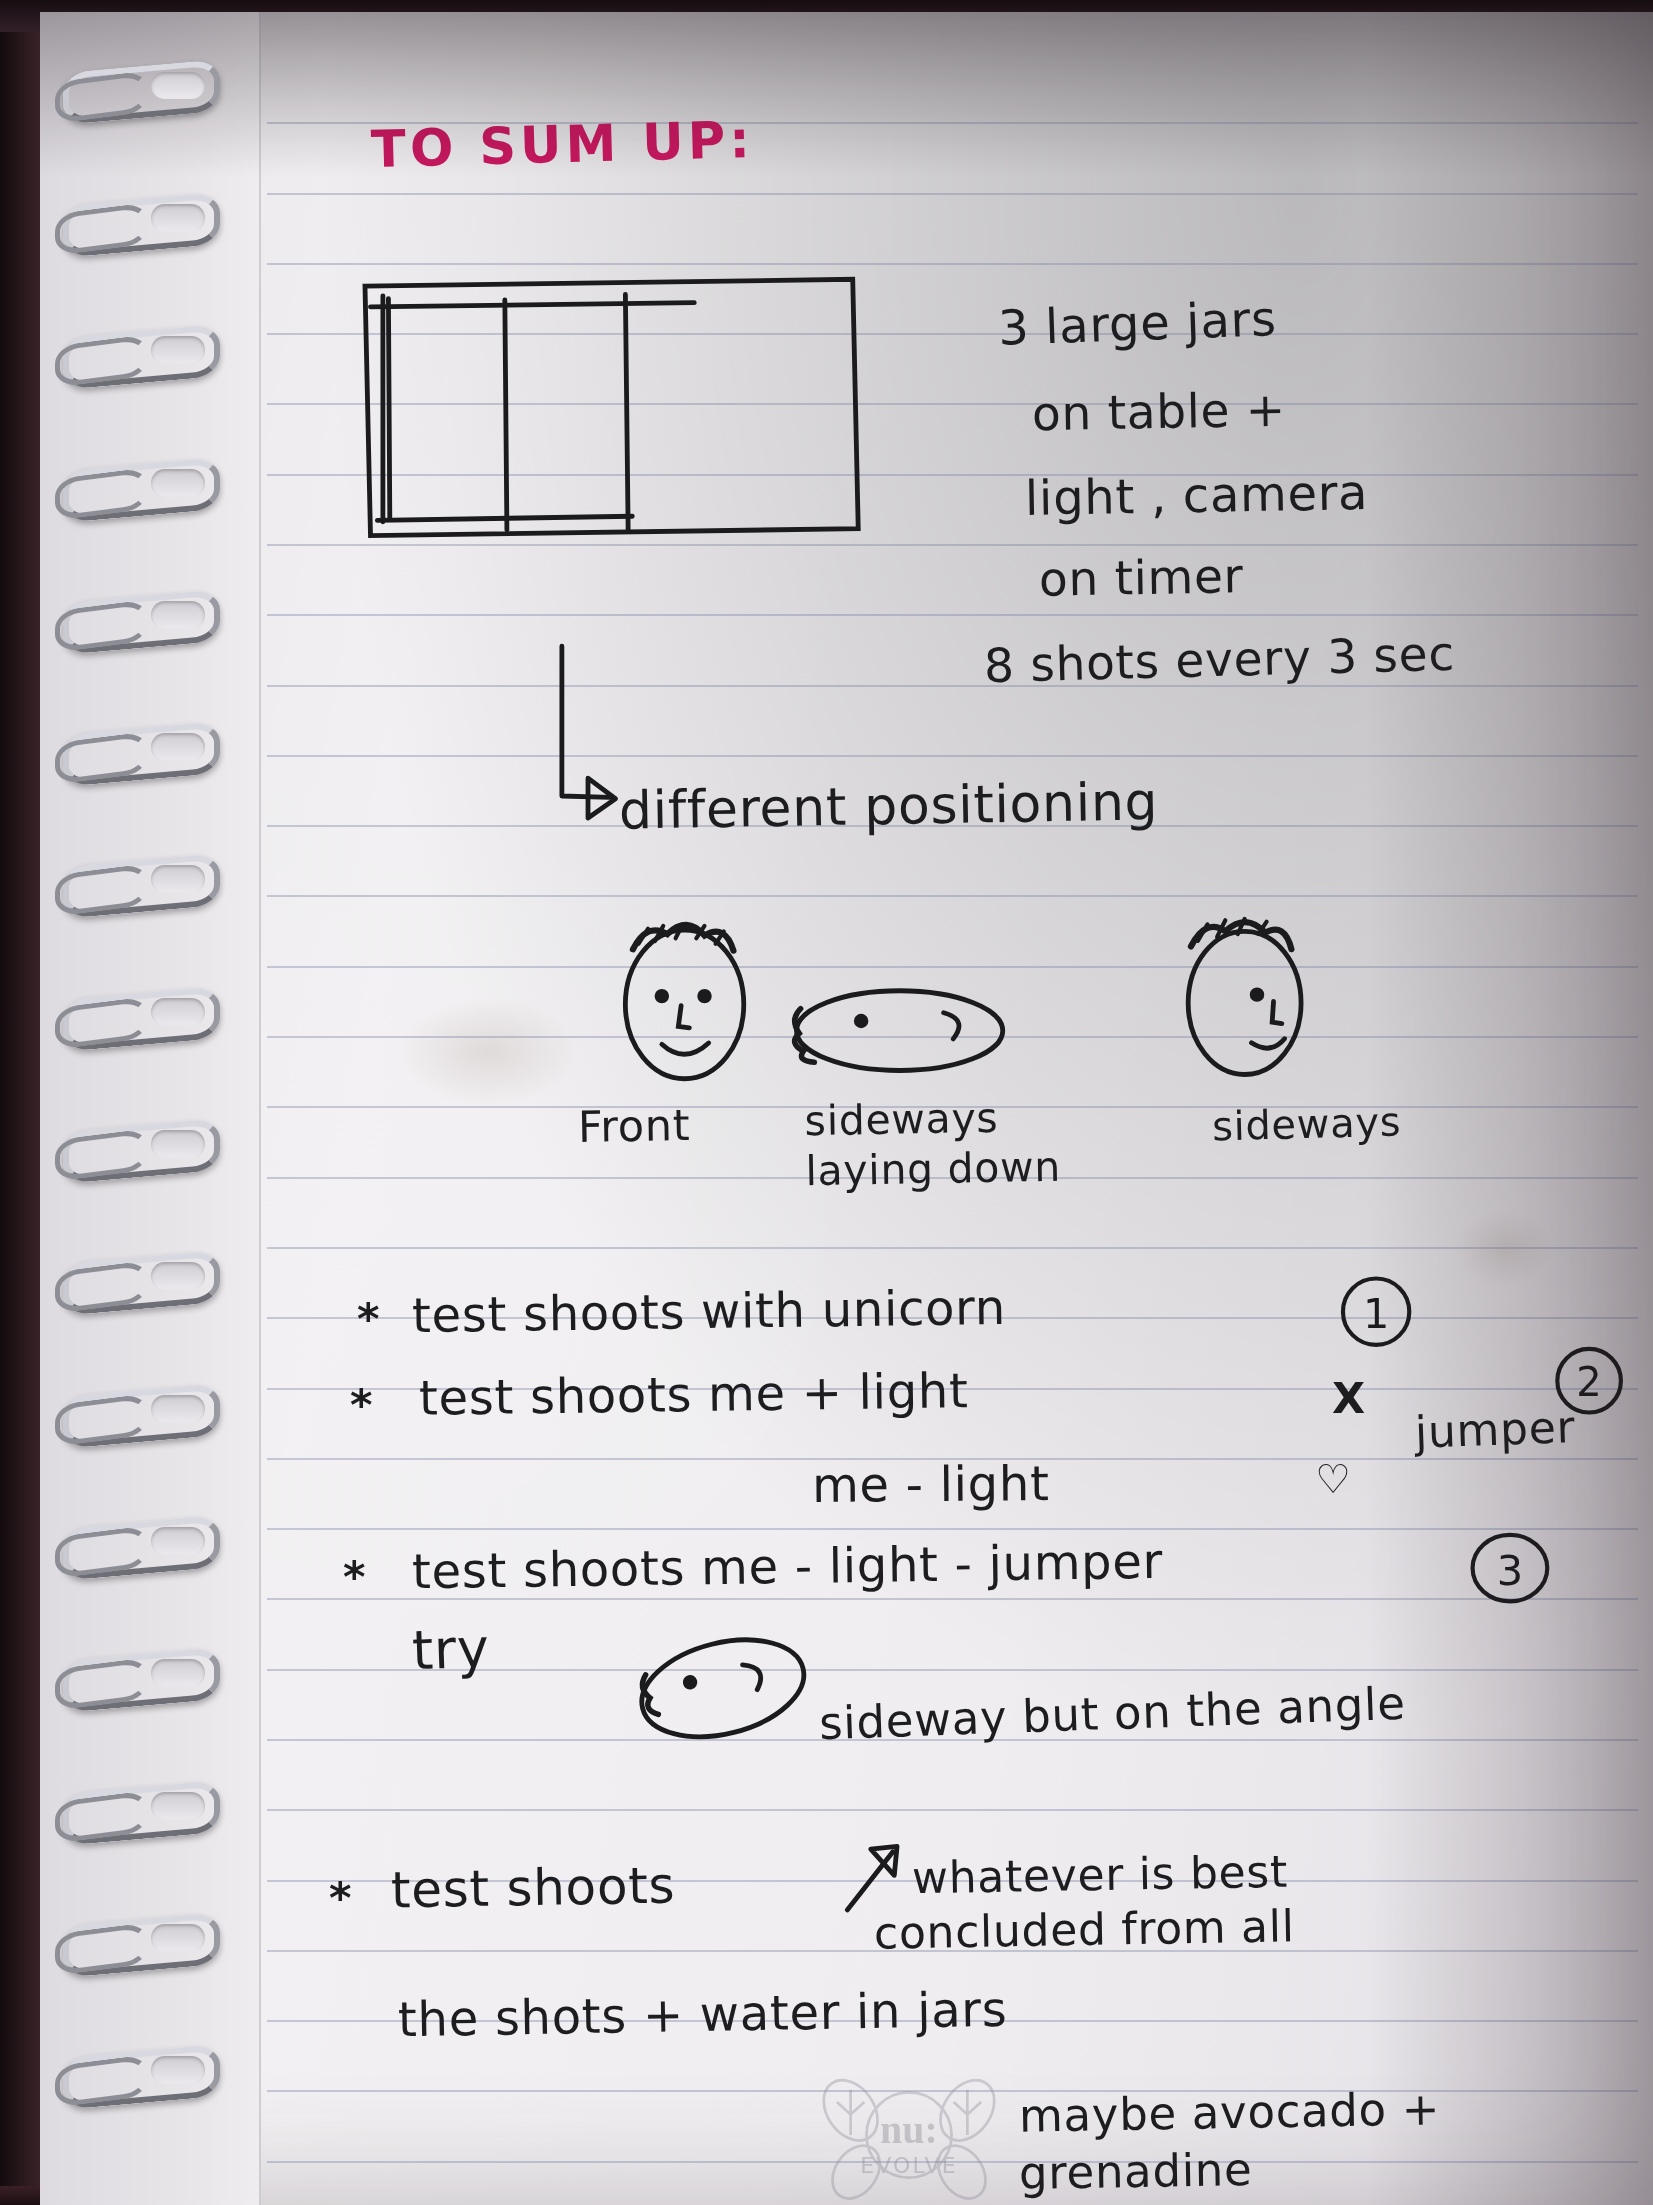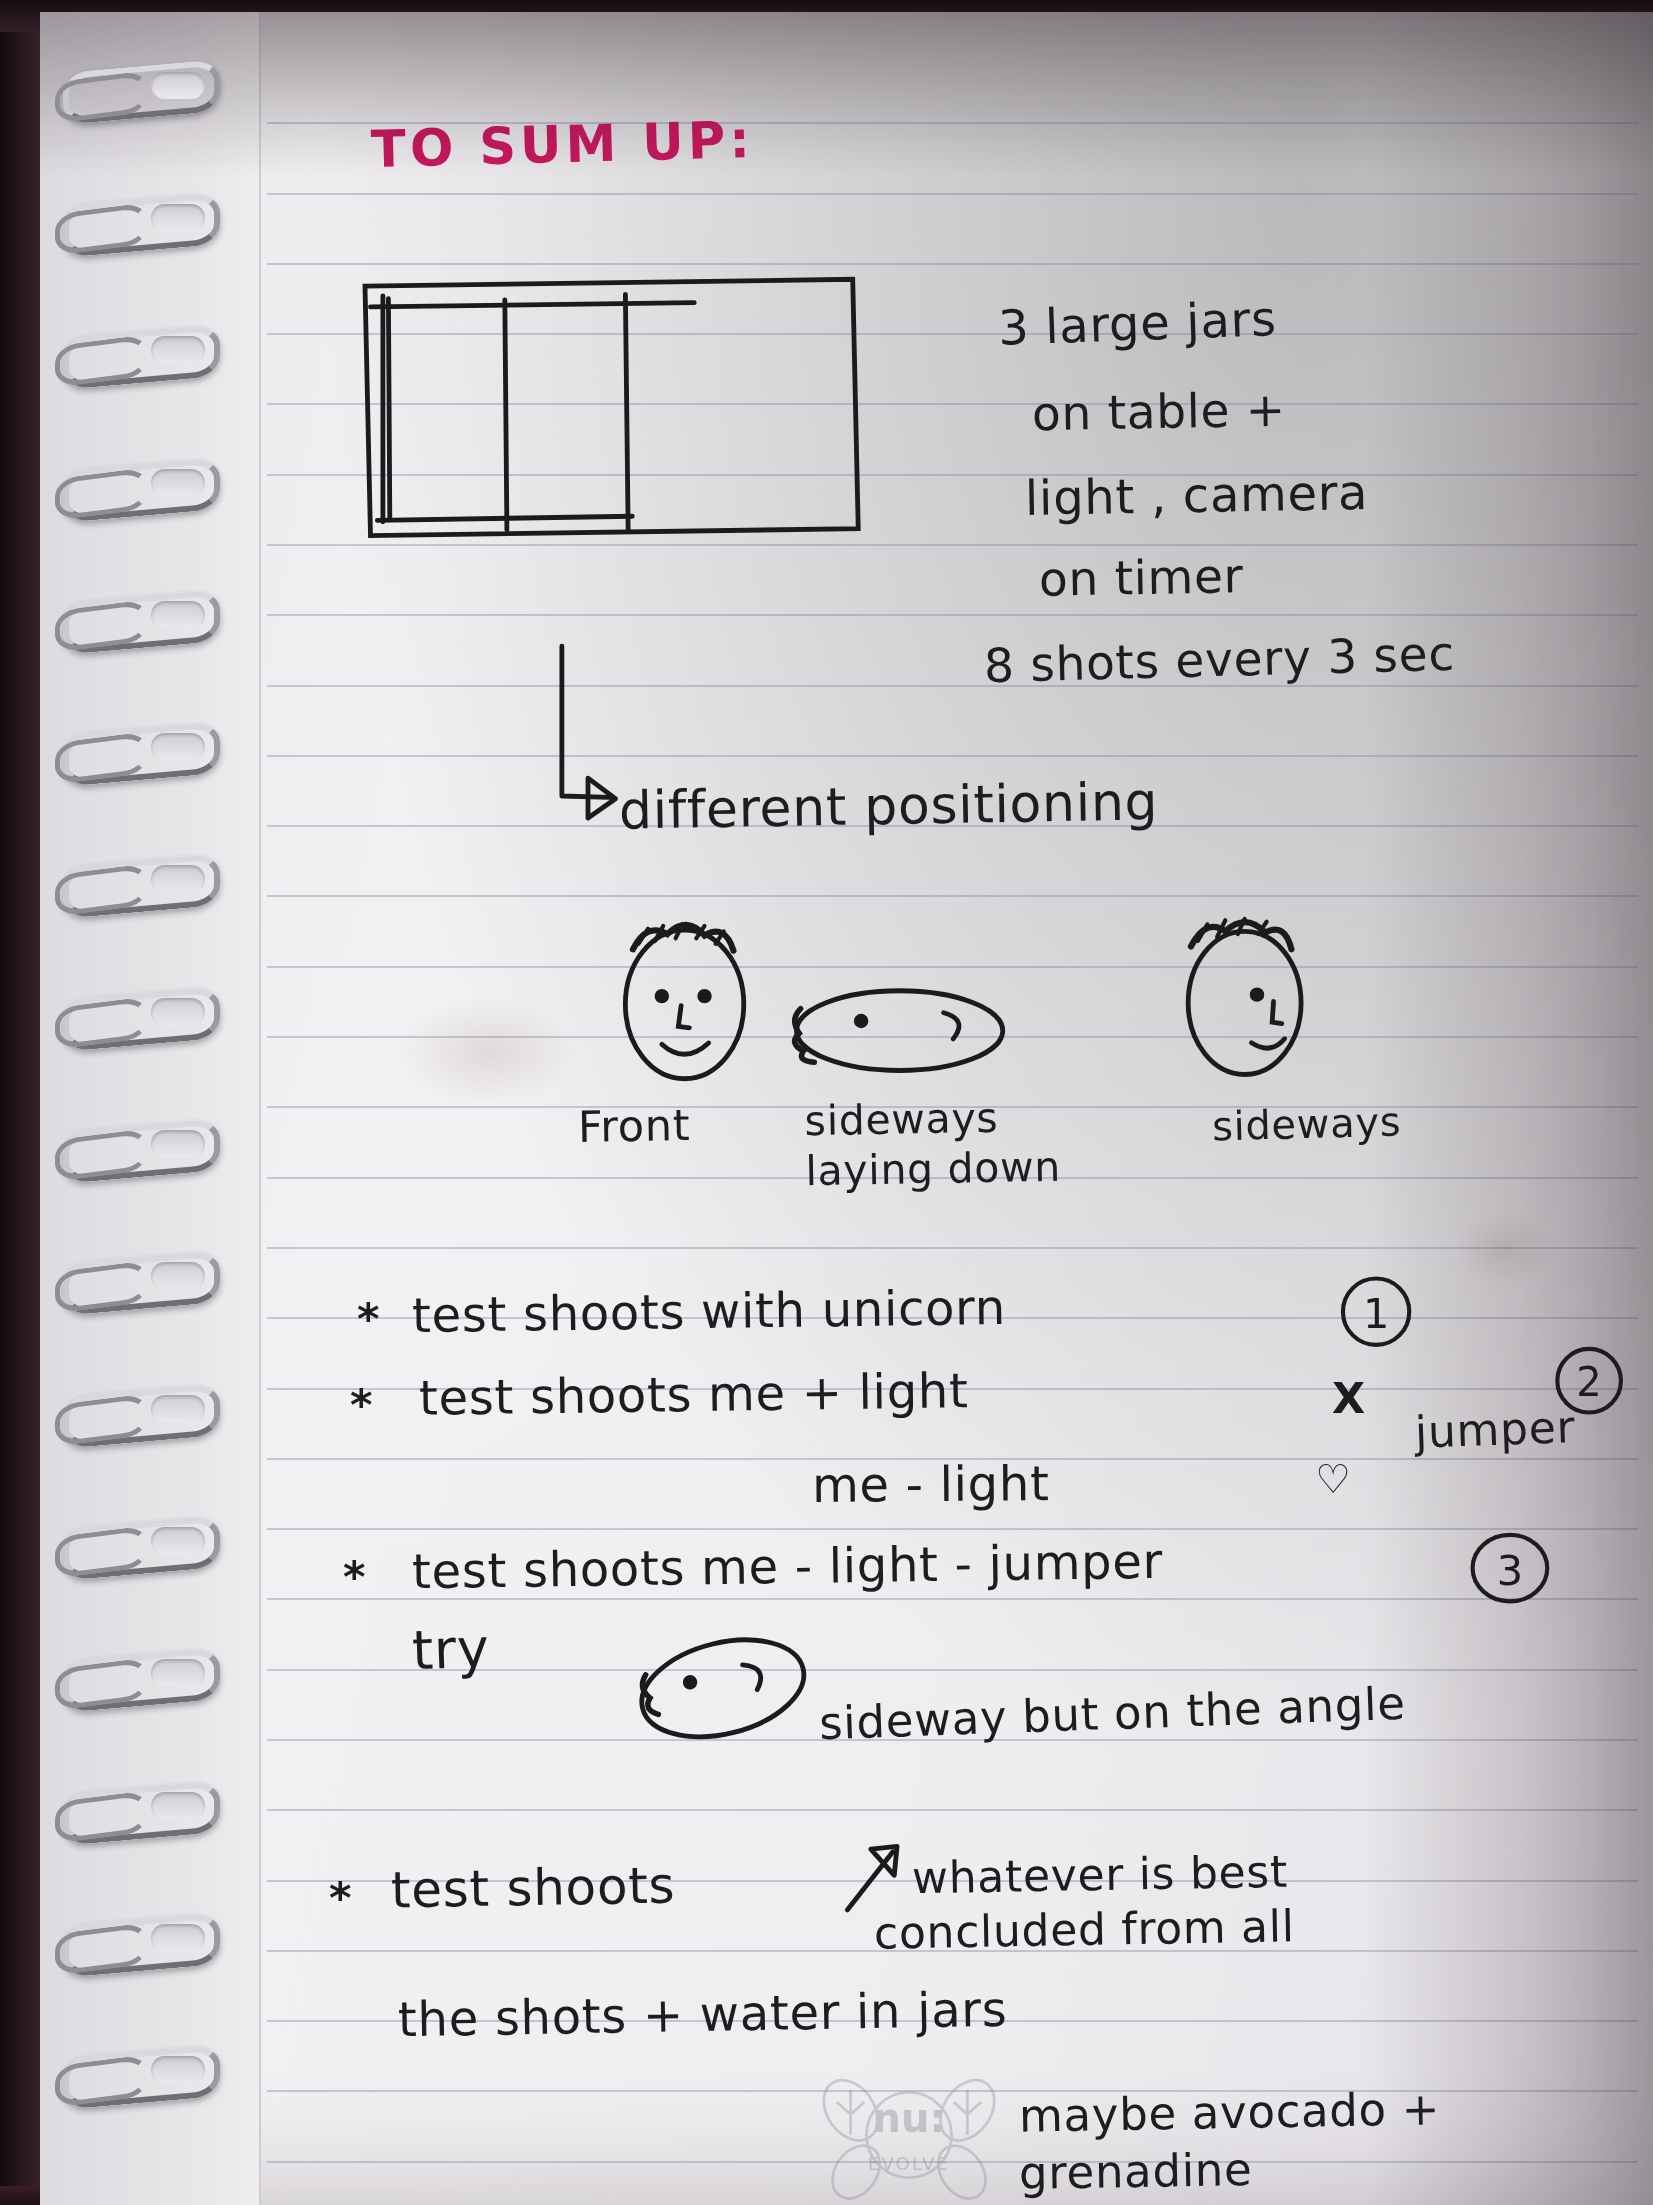--- a/index.html
+++ b/index.html
@@ -327,22 +327,22 @@
         <g fill="none" stroke="#8a8793" stroke-width="4">
           <circle cx="155" cy="86" r="62"></circle>
           <ellipse cx="70" cy="50" rx="34" ry="48" transform="rotate(-35 70 50)"></ellipse>
           <ellipse cx="240" cy="50" rx="34" ry="48" transform="rotate(35 240 50)"></ellipse>
           <ellipse cx="78" cy="140" rx="30" ry="42" transform="rotate(35 78 140)"></ellipse>
           <ellipse cx="232" cy="140" rx="30" ry="42" transform="rotate(-35 232 140)"></ellipse>
           <path d="M70 20 L70 86 M50 38 L70 56 M90 38 L70 56"></path>
           <path d="M240 20 L240 86 M220 38 L240 56 M260 38 L240 56"></path>
         </g>
       </svg>
-      <div class="wm-text" style="top:19px; font-size:40px; font-weight:bold;">nu:</div>
-      <div class="wm-text" style="top:77px; font-size:18px; letter-spacing:2.1px;">EVOLVE</div>
+      <div class="wm-text" style="top:30px; font-size:40px; font-weight:bold;font-family:Liberation Serif, serif;">nu:</div>
+      <div class="wm-text" style="top:77px; font-size:22px; letter-spacing:2.1px;">EVOLVE</div>
     </div>
 
     <div class="page-shadow-top"></div>
     <div class="page-shadow-right"></div>
   </div>
 
   <div class="spiral-col">
     <div class="coil" style="top:27.6px;">
         <div class="hole" style="top:16.5px;"></div>
         <div class="wire"></div>

